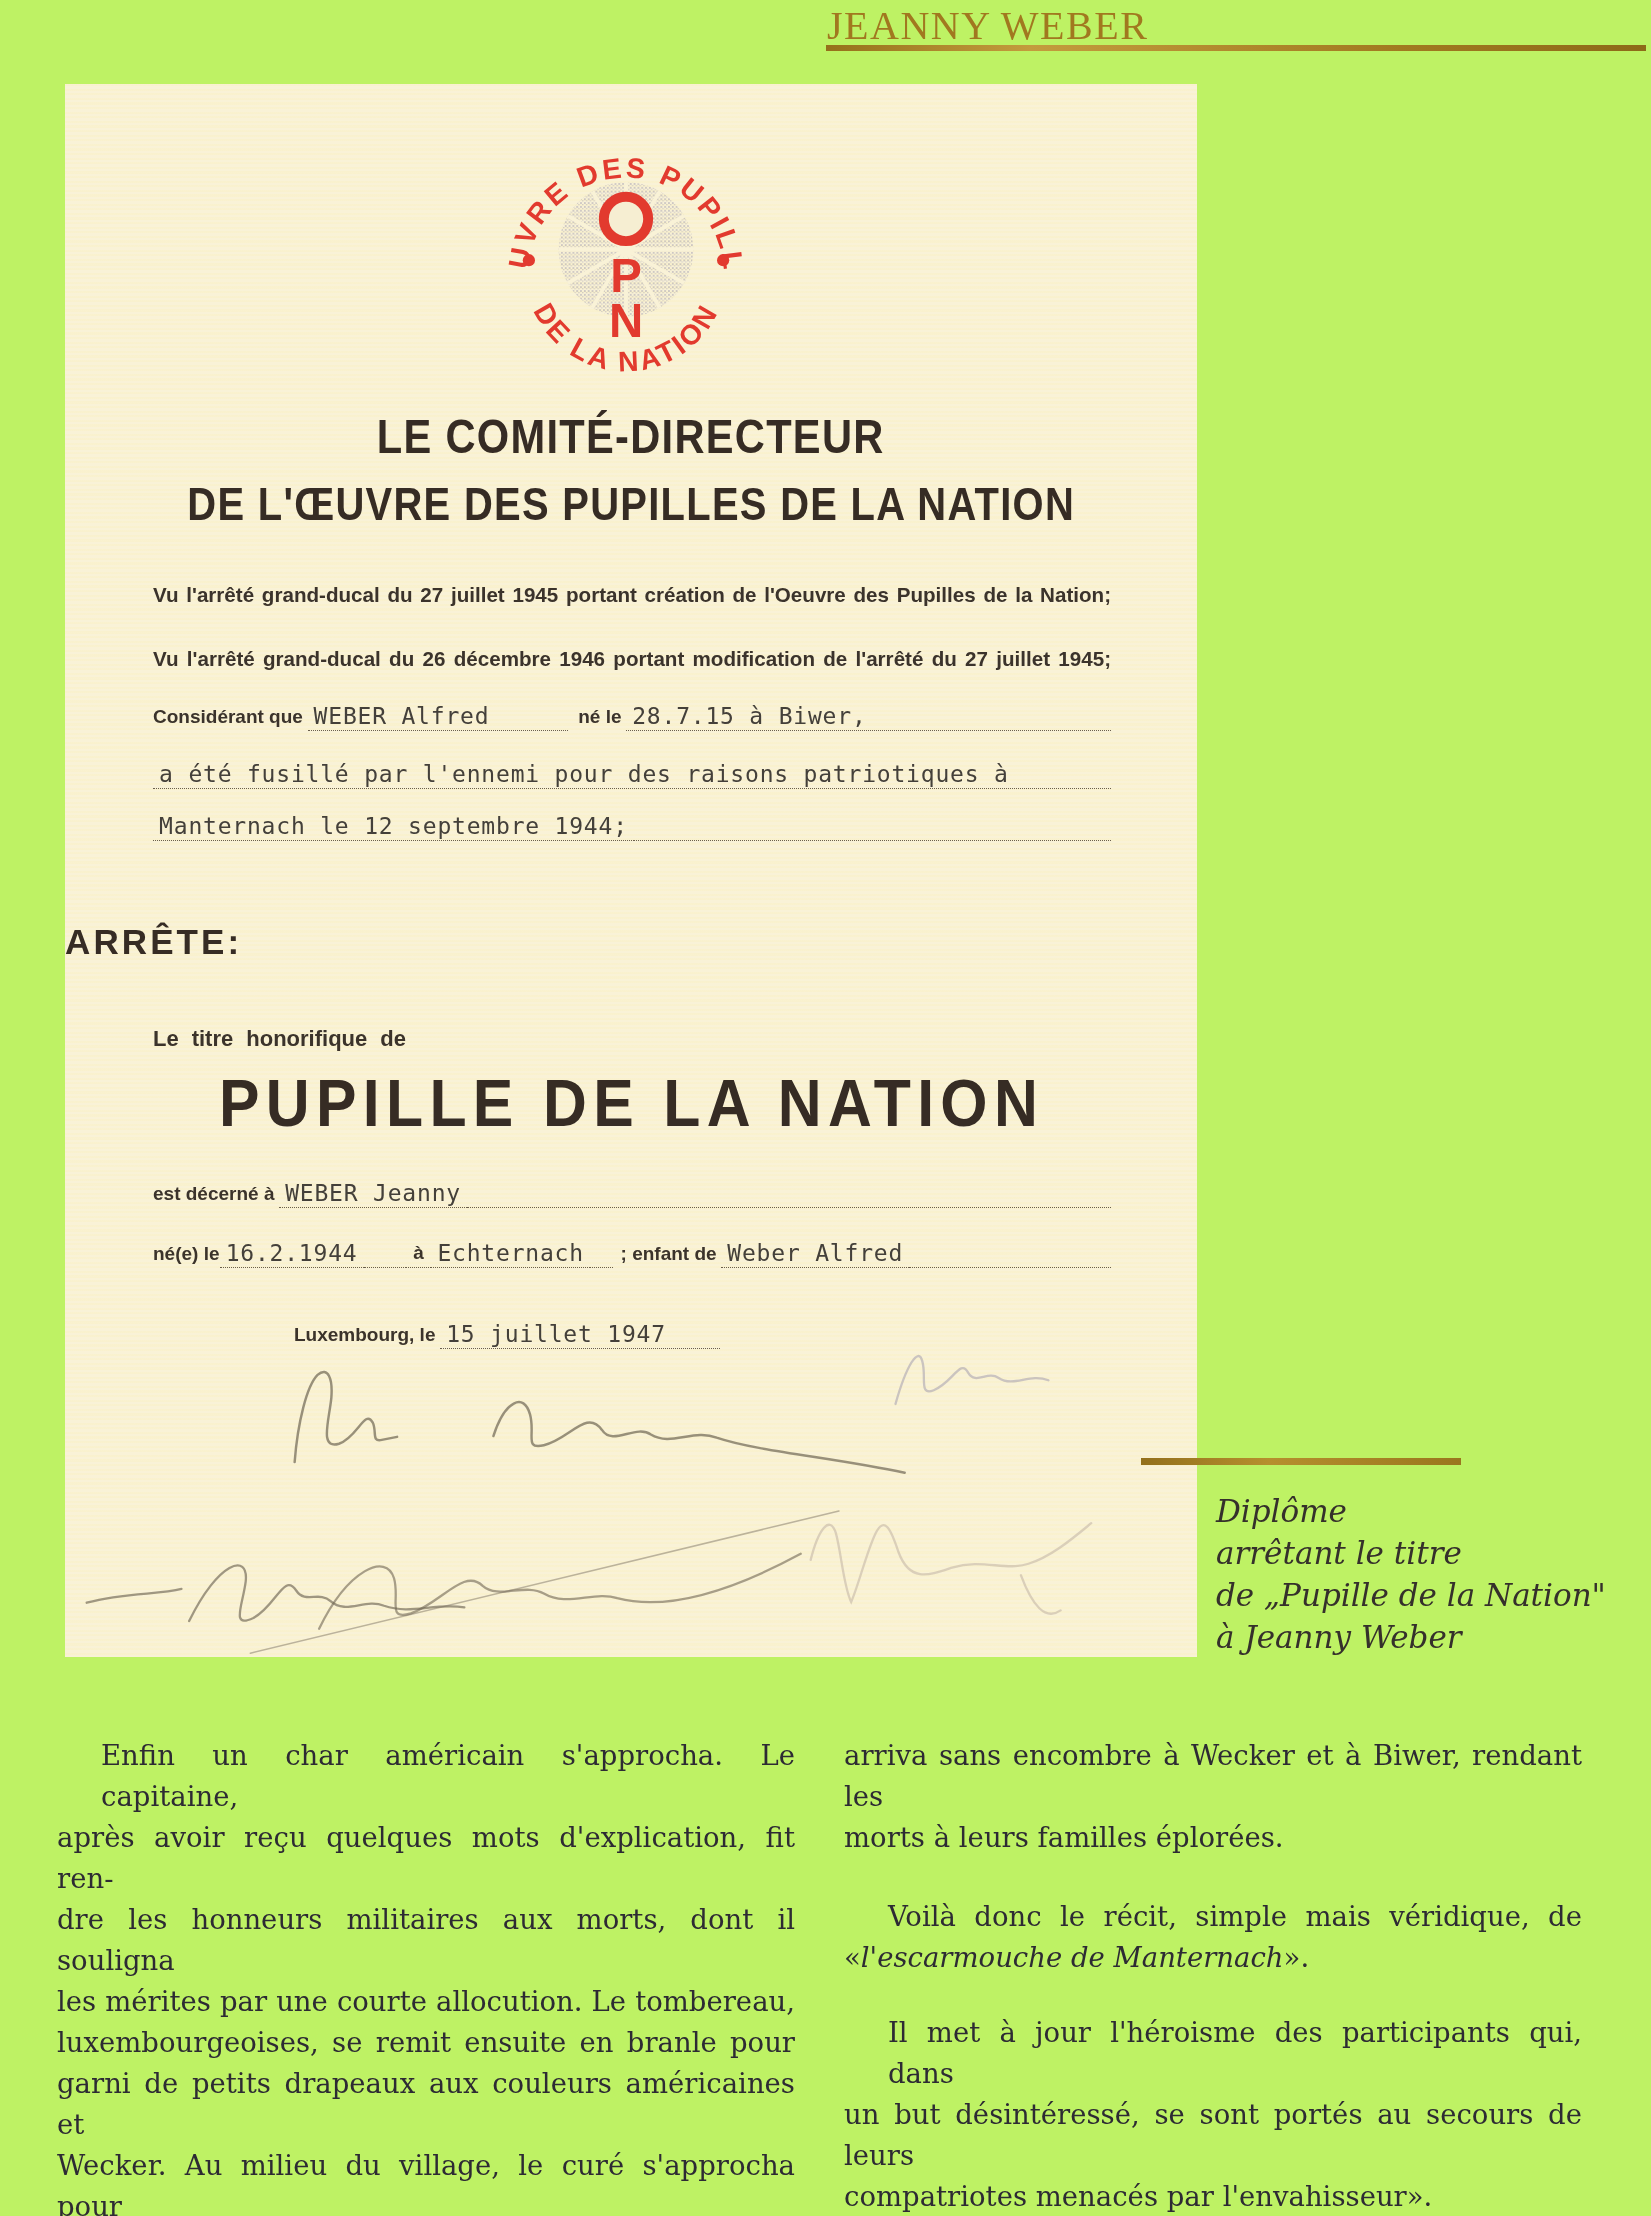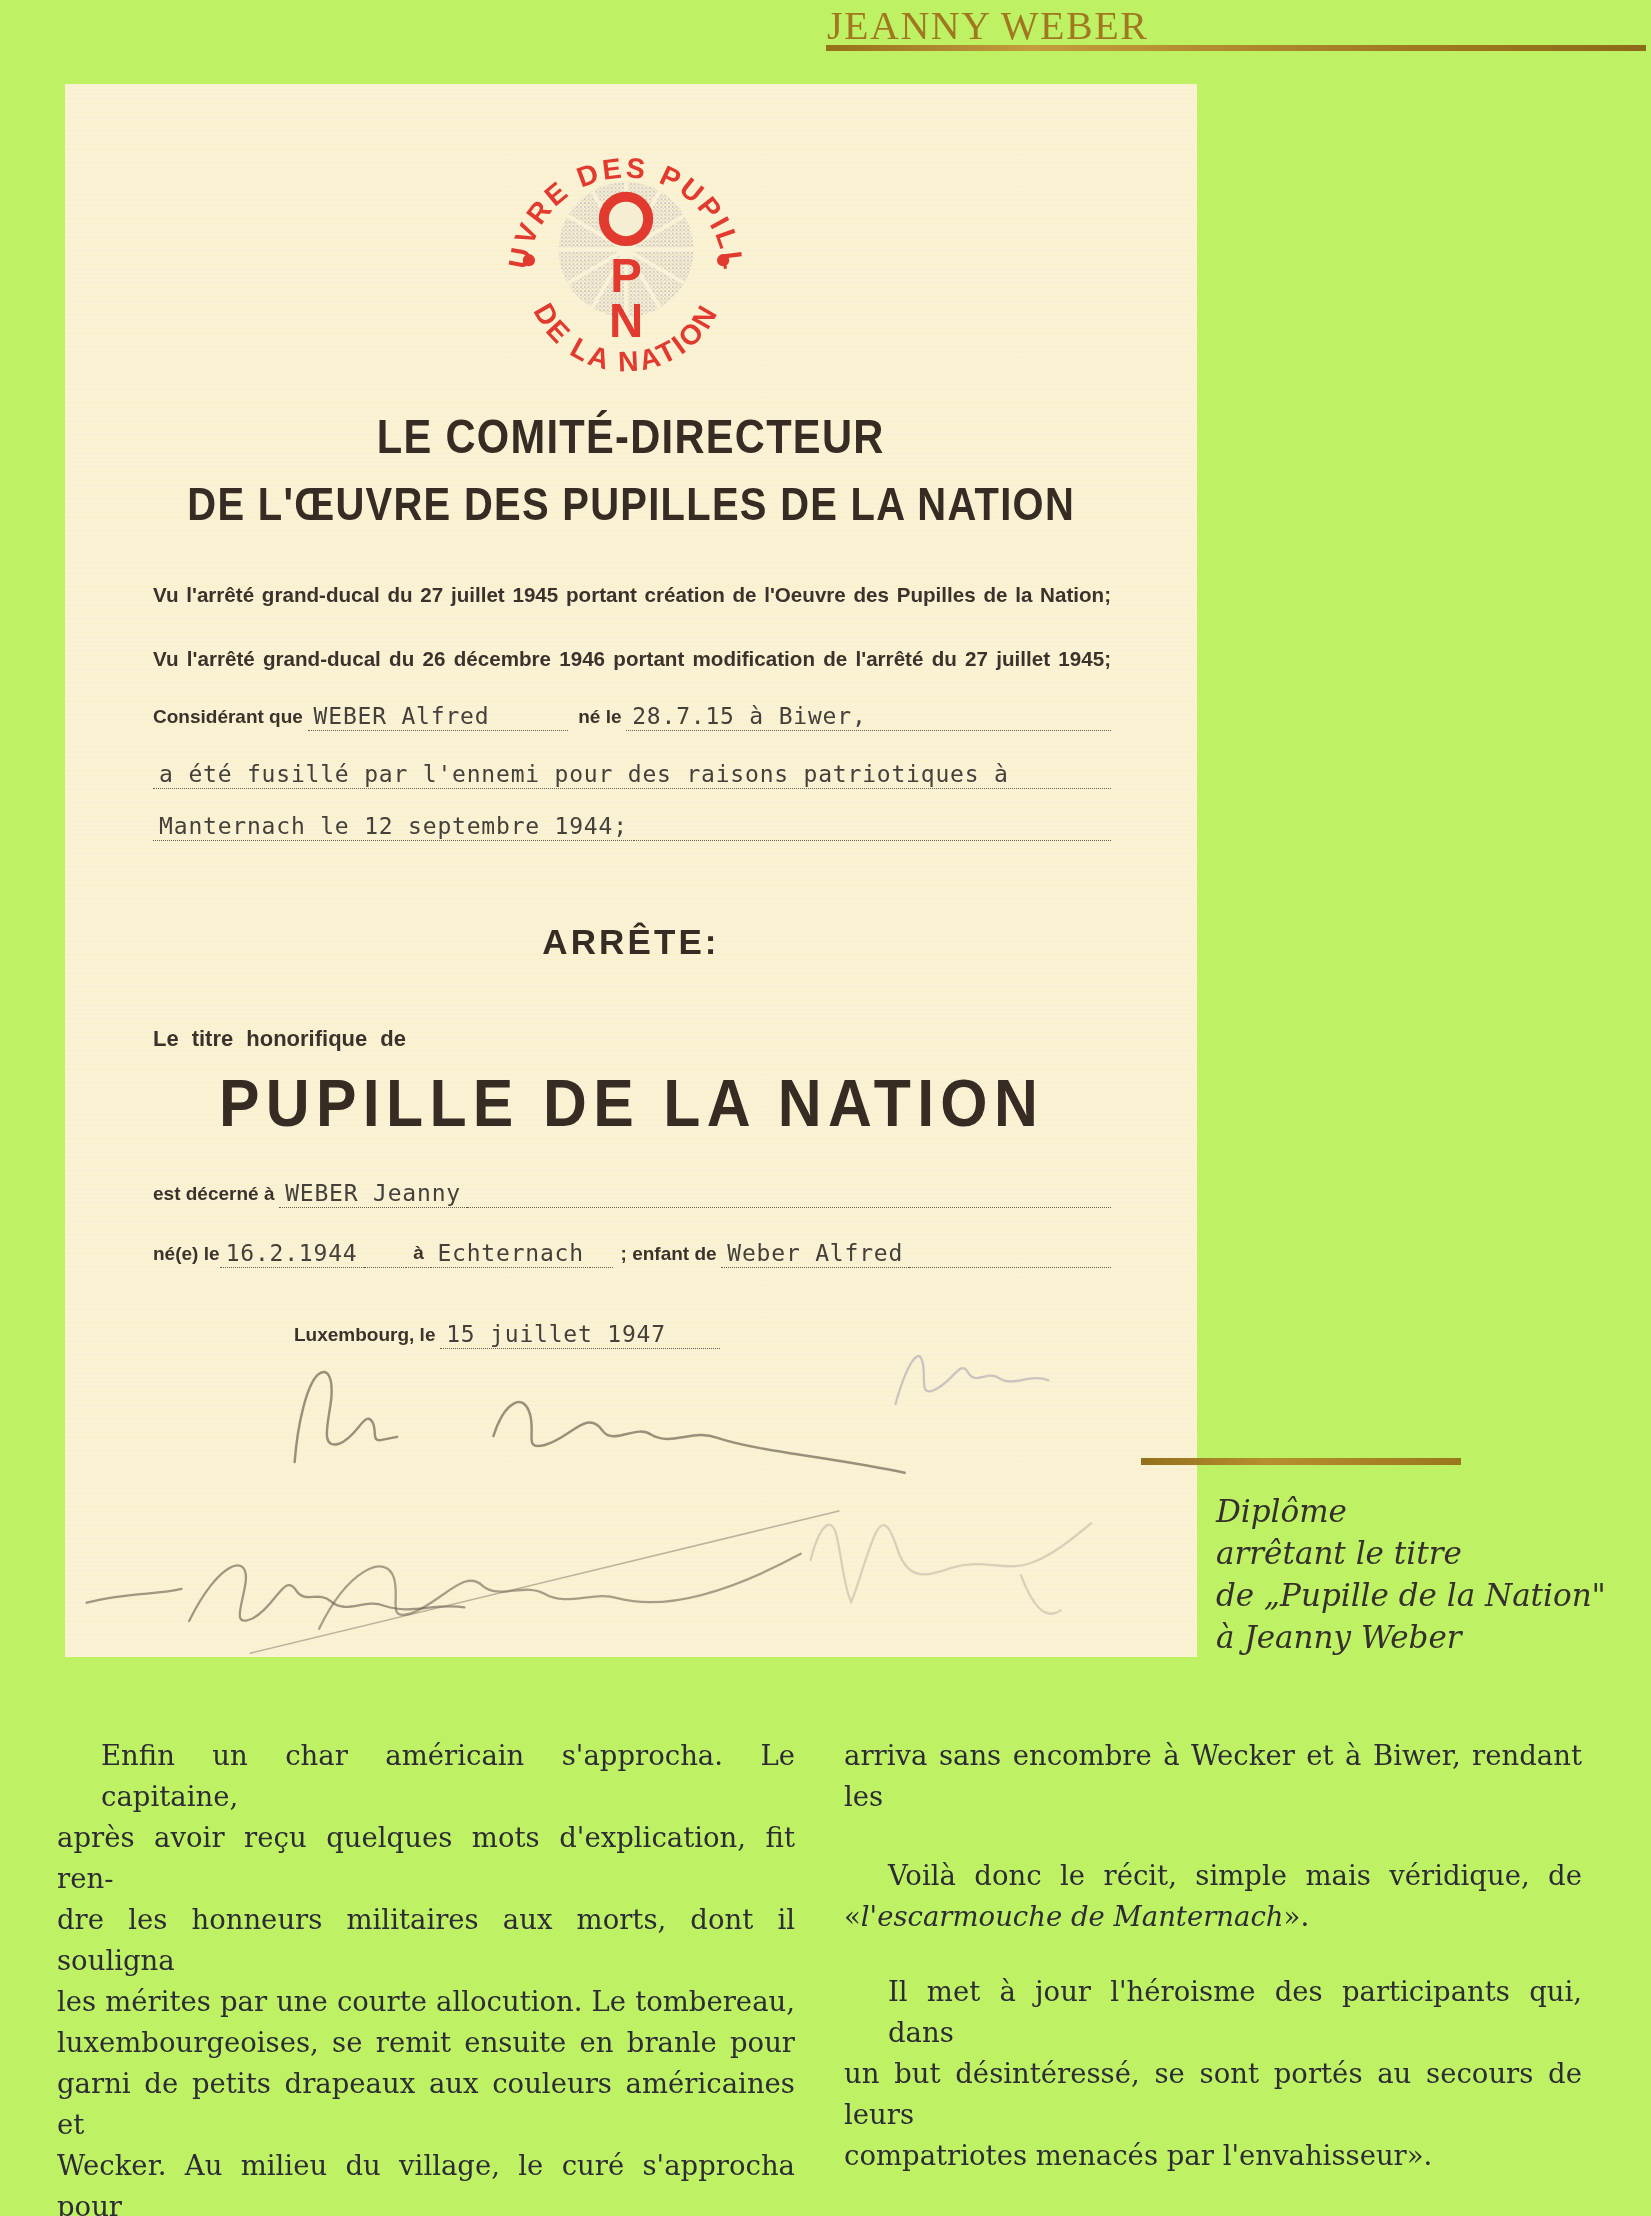--- a/index.html
+++ b/index.html
@@ -51,21 +51,21 @@
     font-family:"Liberation Sans", sans-serif; font-weight:700; font-size:19px;
     color:#3b332b; white-space:nowrap; padding:0 4.6px 3.1px 0;
   }
   .typed {
     font-family:"DejaVu Sans Mono", monospace; font-size:23px; letter-spacing:0.8px;
     color:#44403a; white-space:nowrap; padding:0 6.1px 1.5px 6.1px;
   }
   .fill { border-bottom:1.5px dotted #6a5f4d; }
   .grow { flex:1 1 auto; }
   .arrete {
-    position:absolute; left:0; top:838px; width:100%; text-align:center;
+    position:absolute; left:0; top:838px; width:100%; text-align:left;
     font-family:"Liberation Sans", sans-serif; font-weight:700; font-size:35px;
     letter-spacing:3.1px; color:#362c24;
   }
   .titre-intro {
     position:absolute; left:88px; top:942px;
     font-family:"Liberation Sans", sans-serif; font-weight:700; font-size:22px;
     word-spacing:6.9px; color:#3b332b;
   }
   .pupille {
     position:absolute; left:0; top:981px; width:100%; text-align:center; white-space:nowrap;
@@ -228,20 +228,21 @@
         <div class="line">garni de petits drapeaux aux couleurs américaines et</div>
         <div class="line">Wecker. Au milieu du village, le curé s'approcha pour</div>
 
       </div>
 
     </div>
 
     <div class="col col-right">
       <div>
         <div class="line">arriva sans encombre à Wecker et à Biwer, rendant les</div>
+        <div class="line last">morts à leurs familles éplorées.</div>
       </div>
       <div class="rp2">
         <div class="line indent">Voilà donc le récit, simple mais véridique, de</div>
         <div class="line last"><span>«</span><span class="ital">l'escarmouche de Manternach</span><span>».</span></div>
       </div>
       <div class="rp3">
         <div class="line indent">Il met à jour l'héroisme des participants qui, dans</div>
         <div class="line">un but désintéressé, se sont portés au secours de leurs</div>
         <div class="line last">compatriotes menacés par l'envahisseur».</div>
       </div>

